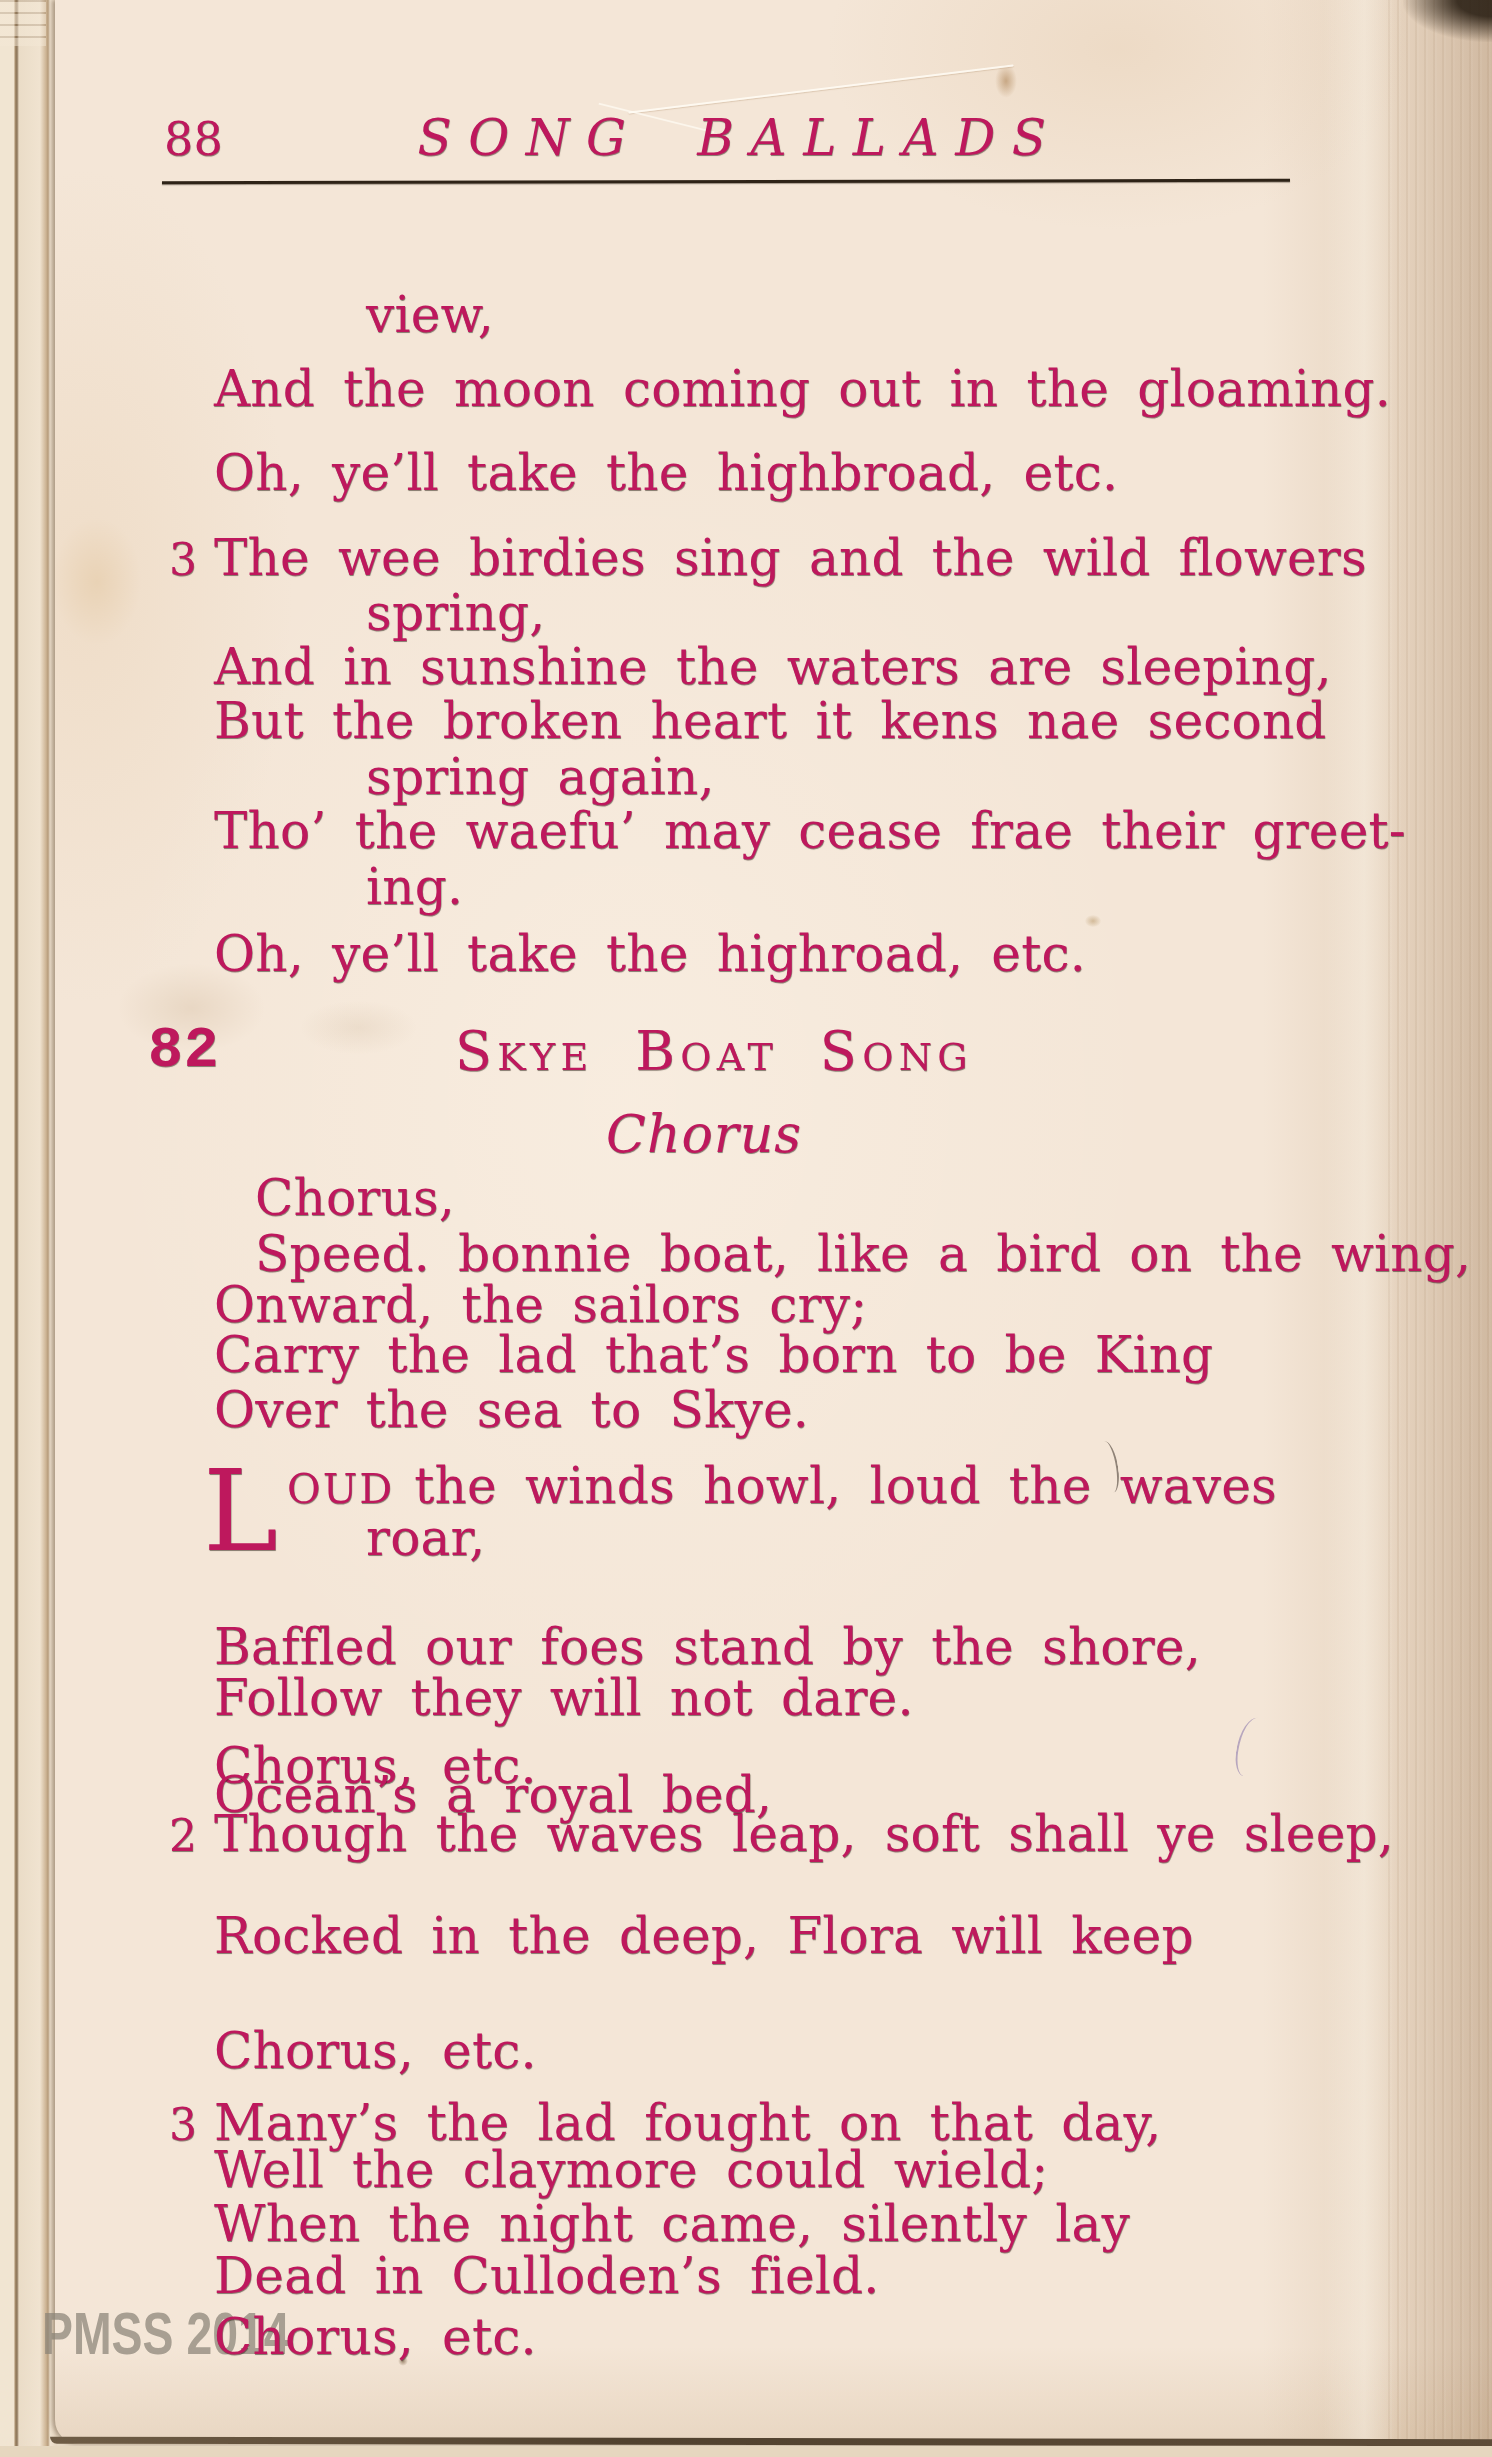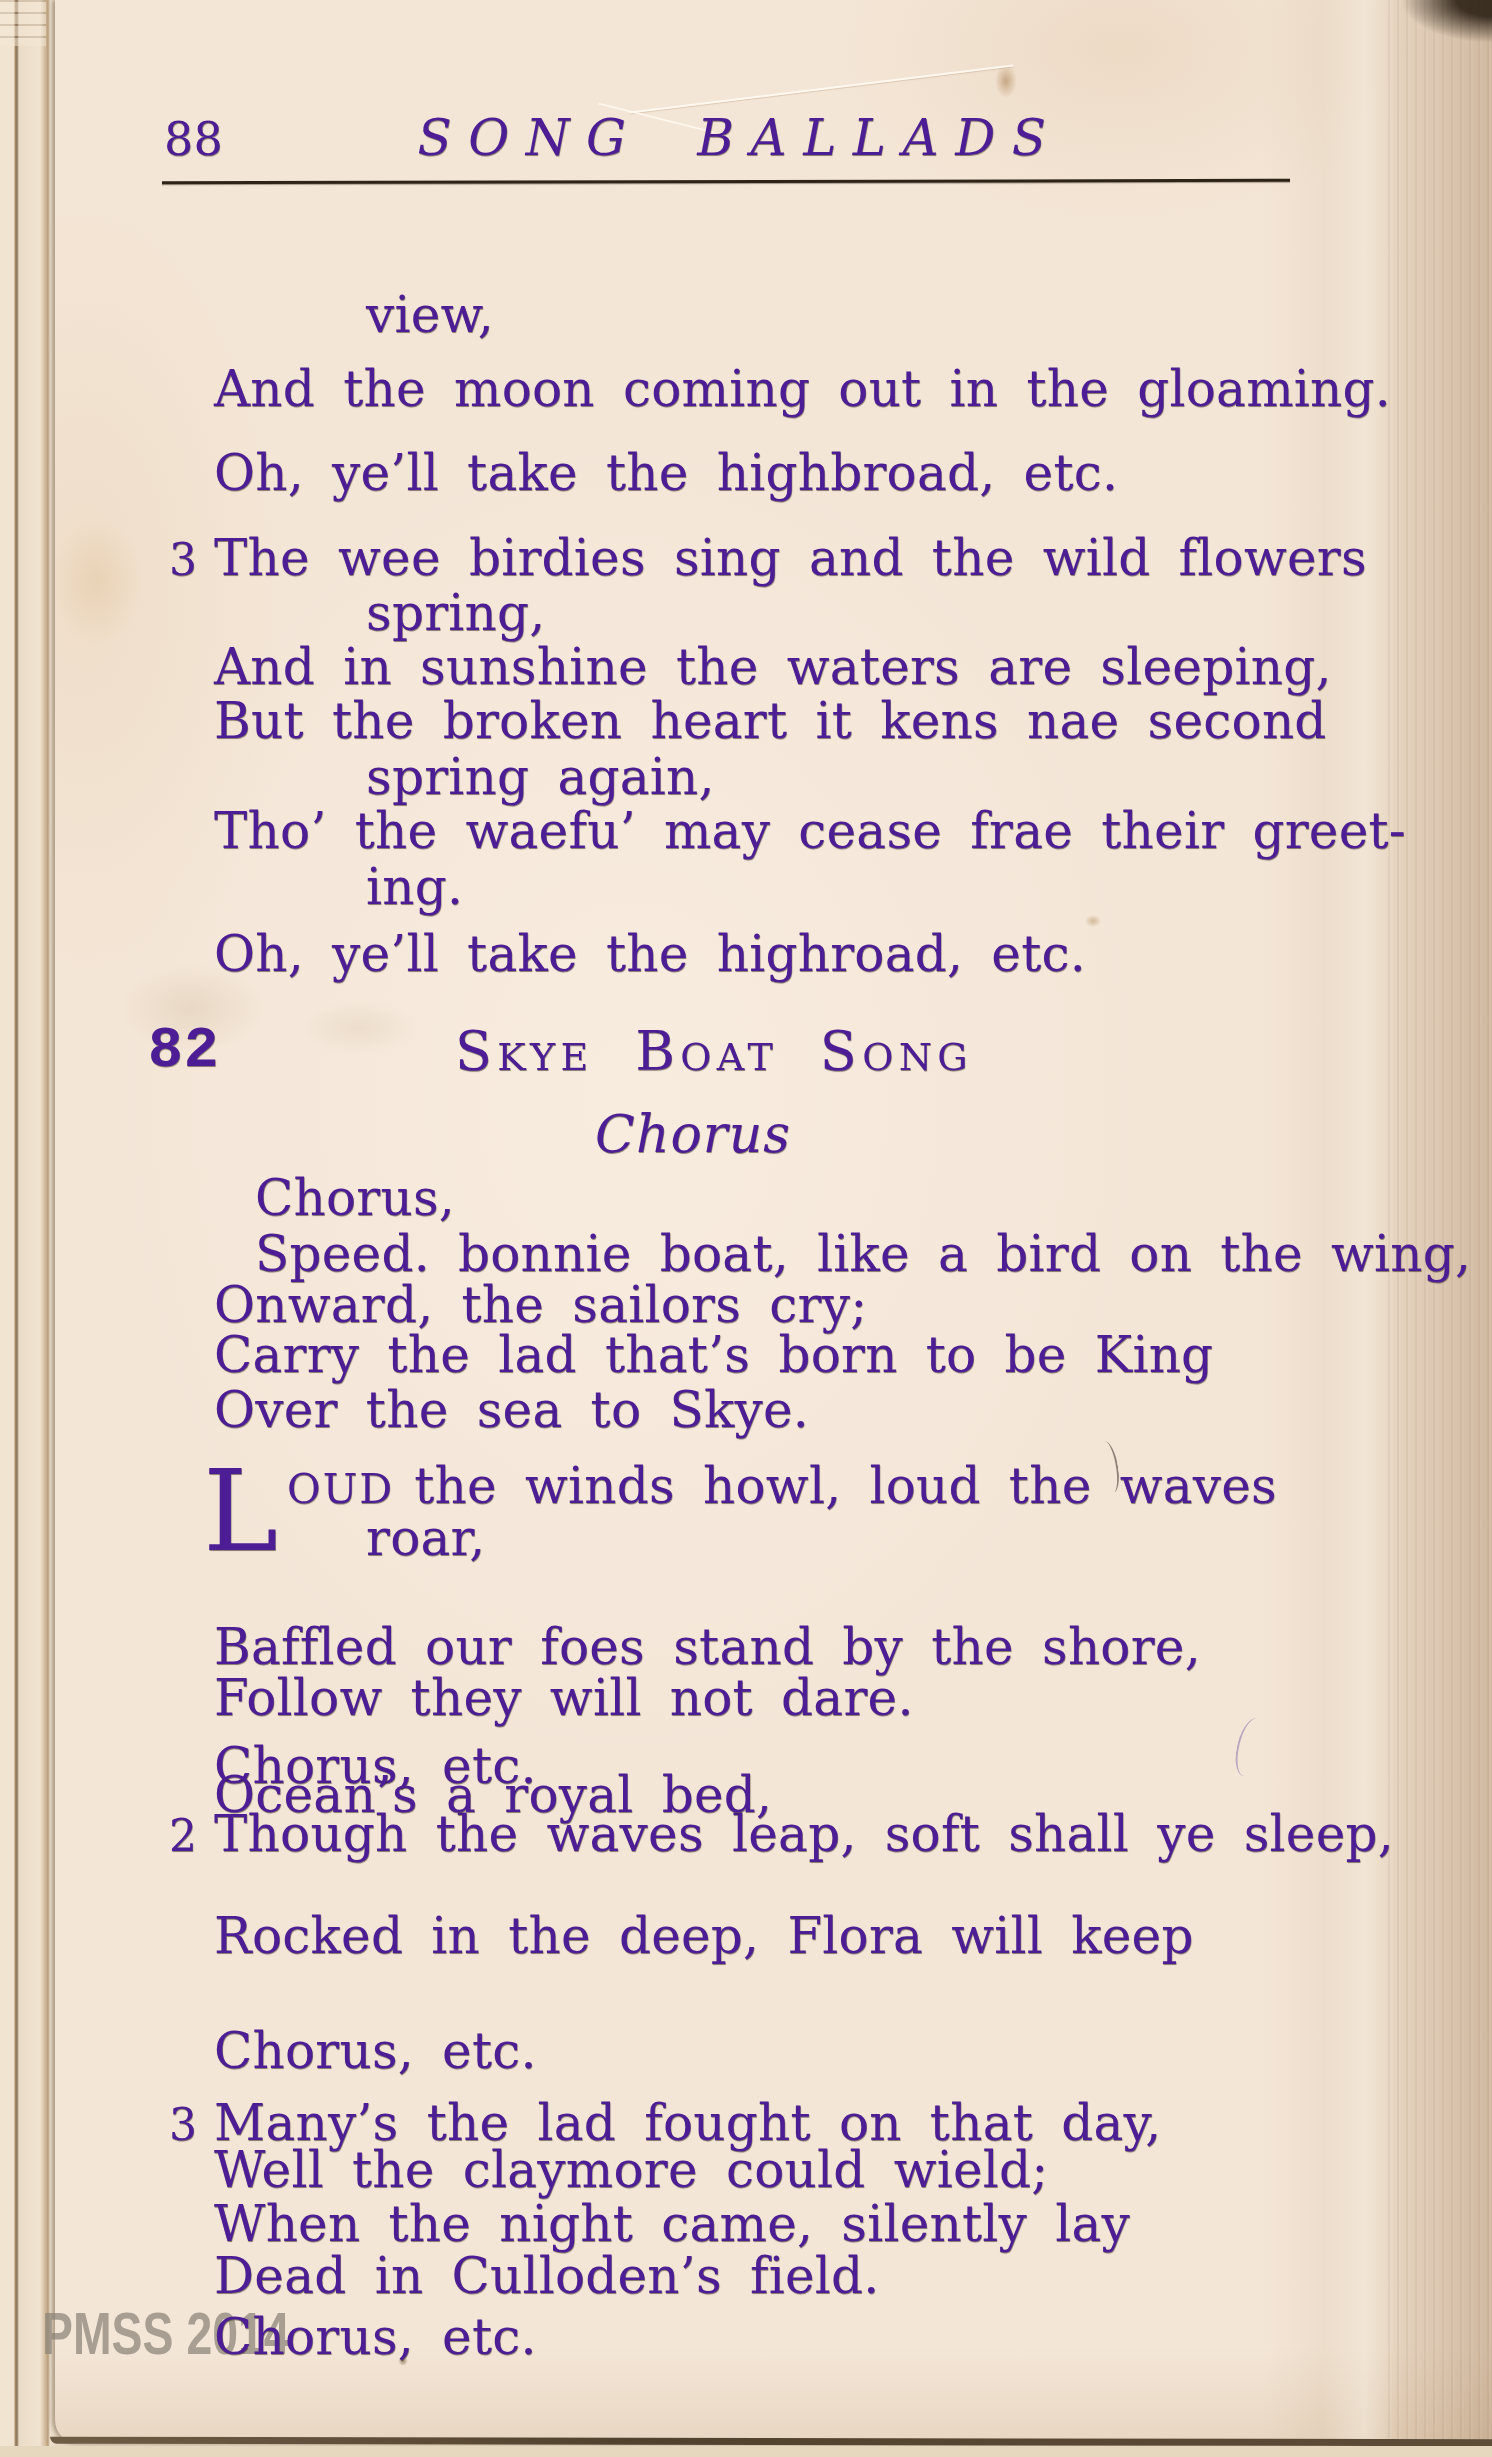--- a/index.html
+++ b/index.html
@@ -89,21 +89,21 @@
   .hair-mark {
     position:absolute; left:1100px; top:1441px; width:16px; height:52px;
     border-right:2px solid rgba(60,50,40,0.55);
     border-radius:0 55% 45% 0; transform:rotate(-8deg);
   }
 
   
   .content { position:absolute; left:0; top:0; width:1493px; height:2458px; z-index:10; }
   .txt {
     position:absolute; white-space:nowrap;
-    color:#4c1d95;
+    color:#be185d;
     font-size:50px; line-height:50px;
     word-spacing:0.24em; letter-spacing:0.005em;
     text-shadow:0.5px 0.6px 0.7px rgba(45,36,24,0.55);
   }
   .ln   { left:214px; }
   .ind  { left:366px; }
   .chin { left:255px; }
   .num  { left:169px; font-size:44px; line-height:44px; }
 
   .page-num { left:164px; top:116px; font-size:46px; line-height:46px; }
@@ -120,21 +120,21 @@
     left:148px; top:1022px;
     font-family:Liberation Mono, monospace; font-weight:bold;
     font-size:58px; line-height:58px; letter-spacing:1px;
   }
   .song-title {
     left:162px; top:1025px; width:1128px; text-align:center;
     font-variant:small-caps; font-size:54px; line-height:54px;
     letter-spacing:0.10em; word-spacing:0.35em; transform:translateX(-12px);
   }
   .chorus-head {
-    left:151px; top:1108px; width:1128px; text-align:center;
+    left:162px; top:1108px; width:1128px; text-align:center;
     font-style:italic; font-size:52px; line-height:52px; letter-spacing:0.02em;
     transform:translateX(-22px);
   }
   .dropcap { left:203px; top:1455px; font-size:113px; line-height:113px; }
   .smallcaps-lead { font-size:41px; letter-spacing:0.05em; }
   .lead-rest { margin-left:20px; }
 
   .watermark {
     position:absolute; left:42px; top:2304px; z-index:5;
     font-family:"Liberation Sans", sans-serif;

